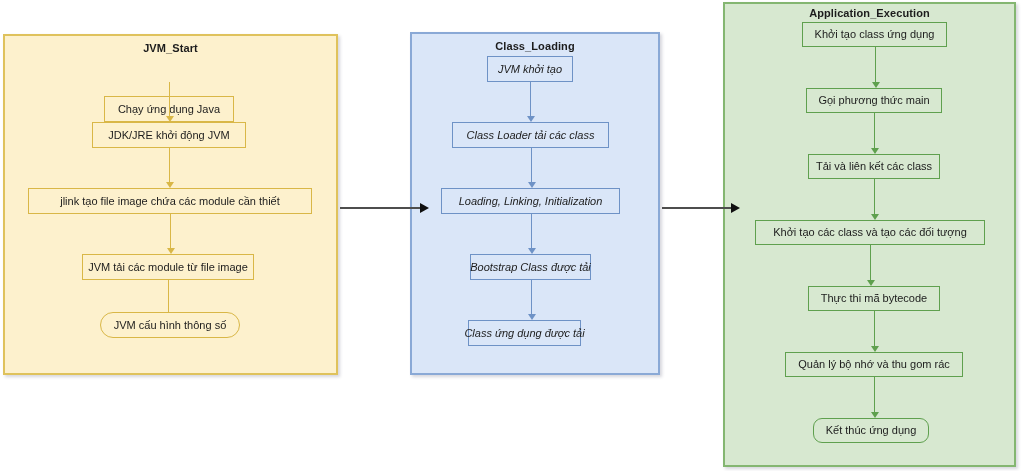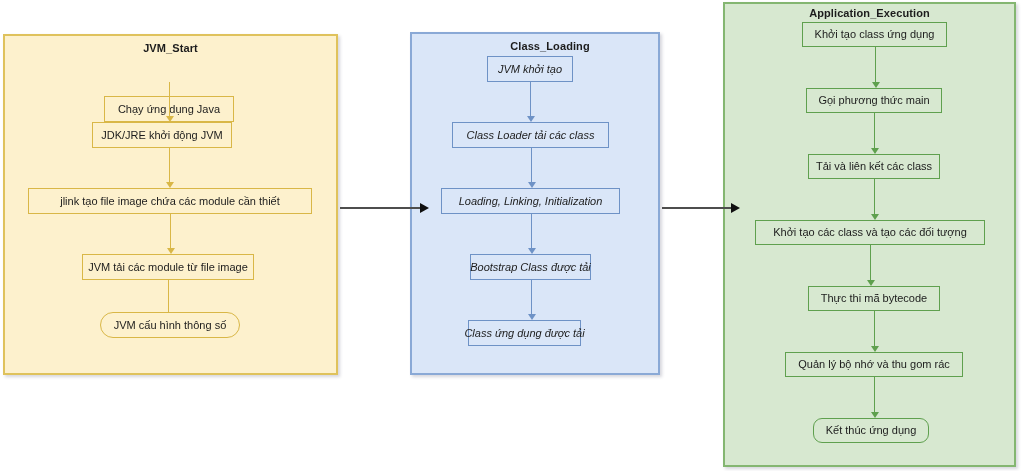--- a/index.html
+++ b/index.html
@@ -98,40 +98,40 @@
 <body>
 
 <div id="diagram">
     <div class="panel panel-yellow" style="left: 3px; top: 34px; width: 335px; height: 341px;"></div>
     <div class="panel-title" style="left: 3px; top: 42px; width: 335px;">JVM_Start</div>
     <div class="node node-yellow" style="left: 104px; top: 48px; width: 130px; height: 26px; margin-top: 48px;">
       <span>Chạy ứng dụng Java</span>
     </div>
     <div class="edge edge-yellow" style="left: 169px; top: 82px; height: 35px;"></div>
     <div class="arrowhead arrow-yellow" style="left: 166px; top: 116px;"></div>
-    <div class="node node-yellow" style="left: 92px; top: 122px; width: 140px; height: 26px;">
+    <div class="node node-yellow" style="left: 92px; top: 122px; width: 154px; height: 26px;">
       <span>JDK/JRE khởi động JVM</span>
     </div>
     <div class="edge edge-yellow" style="left: 169px; top: 148px; height: 35px;"></div>
     <div class="arrowhead arrow-yellow" style="left: 166px; top: 182px;"></div>
     <div class="node node-yellow" style="left: 28px; top: 188px; width: 284px; height: 26px;">
       <span>jlink tạo file image chứa các module cần thiết</span>
     </div>
     <div class="edge edge-yellow" style="left: 170px; top: 214px; height: 35px;"></div>
     <div class="arrowhead arrow-yellow" style="left: 167px; top: 248px;"></div>
     <div class="node node-yellow" style="left: 82px; top: 254px; width: 172px; height: 26px;">
       <span>JVM tải các module từ file image</span>
     </div>
     <div class="edge edge-yellow" style="left: 168px; top: 280px; height: 35px;"></div>
     <div class="arrowhead arrow-yellow" style="left: 165px; top: 314px;"></div>
     <div class="node node-yellow" style="left: 100px; top: 312px; width: 140px; height: 26px; border-radius: 13px;">
       <span>JVM cấu hình thông số</span>
     </div>
     <div class="panel panel-blue" style="left: 410px; top: 32px; width: 250px; height: 343px;"></div>
-    <div class="panel-title" style="left: 410px; top: 40px; width: 250px; padding-left: 15px;">Class_Loading</div>
+    <div class="panel-title" style="left: 410px; top: 40px; width: 250px;">Class_Loading</div>
     <div class="node node-blue" style="left: 487px; top: 56px; width: 86px; height: 26px;">
       <span>JVM khởi tạo</span>
     </div>
     <div class="edge edge-blue" style="left: 530px; top: 82px; height: 35px;"></div>
     <div class="arrowhead arrow-blue" style="left: 527px; top: 116px;"></div>
     <div class="node node-blue" style="left: 452px; top: 122px; width: 157px; height: 26px;">
       <span>Class Loader tải các class</span>
     </div>
     <div class="edge edge-blue" style="left: 531px; top: 148px; height: 35px;"></div>
     <div class="arrowhead arrow-blue" style="left: 528px; top: 182px;"></div>

